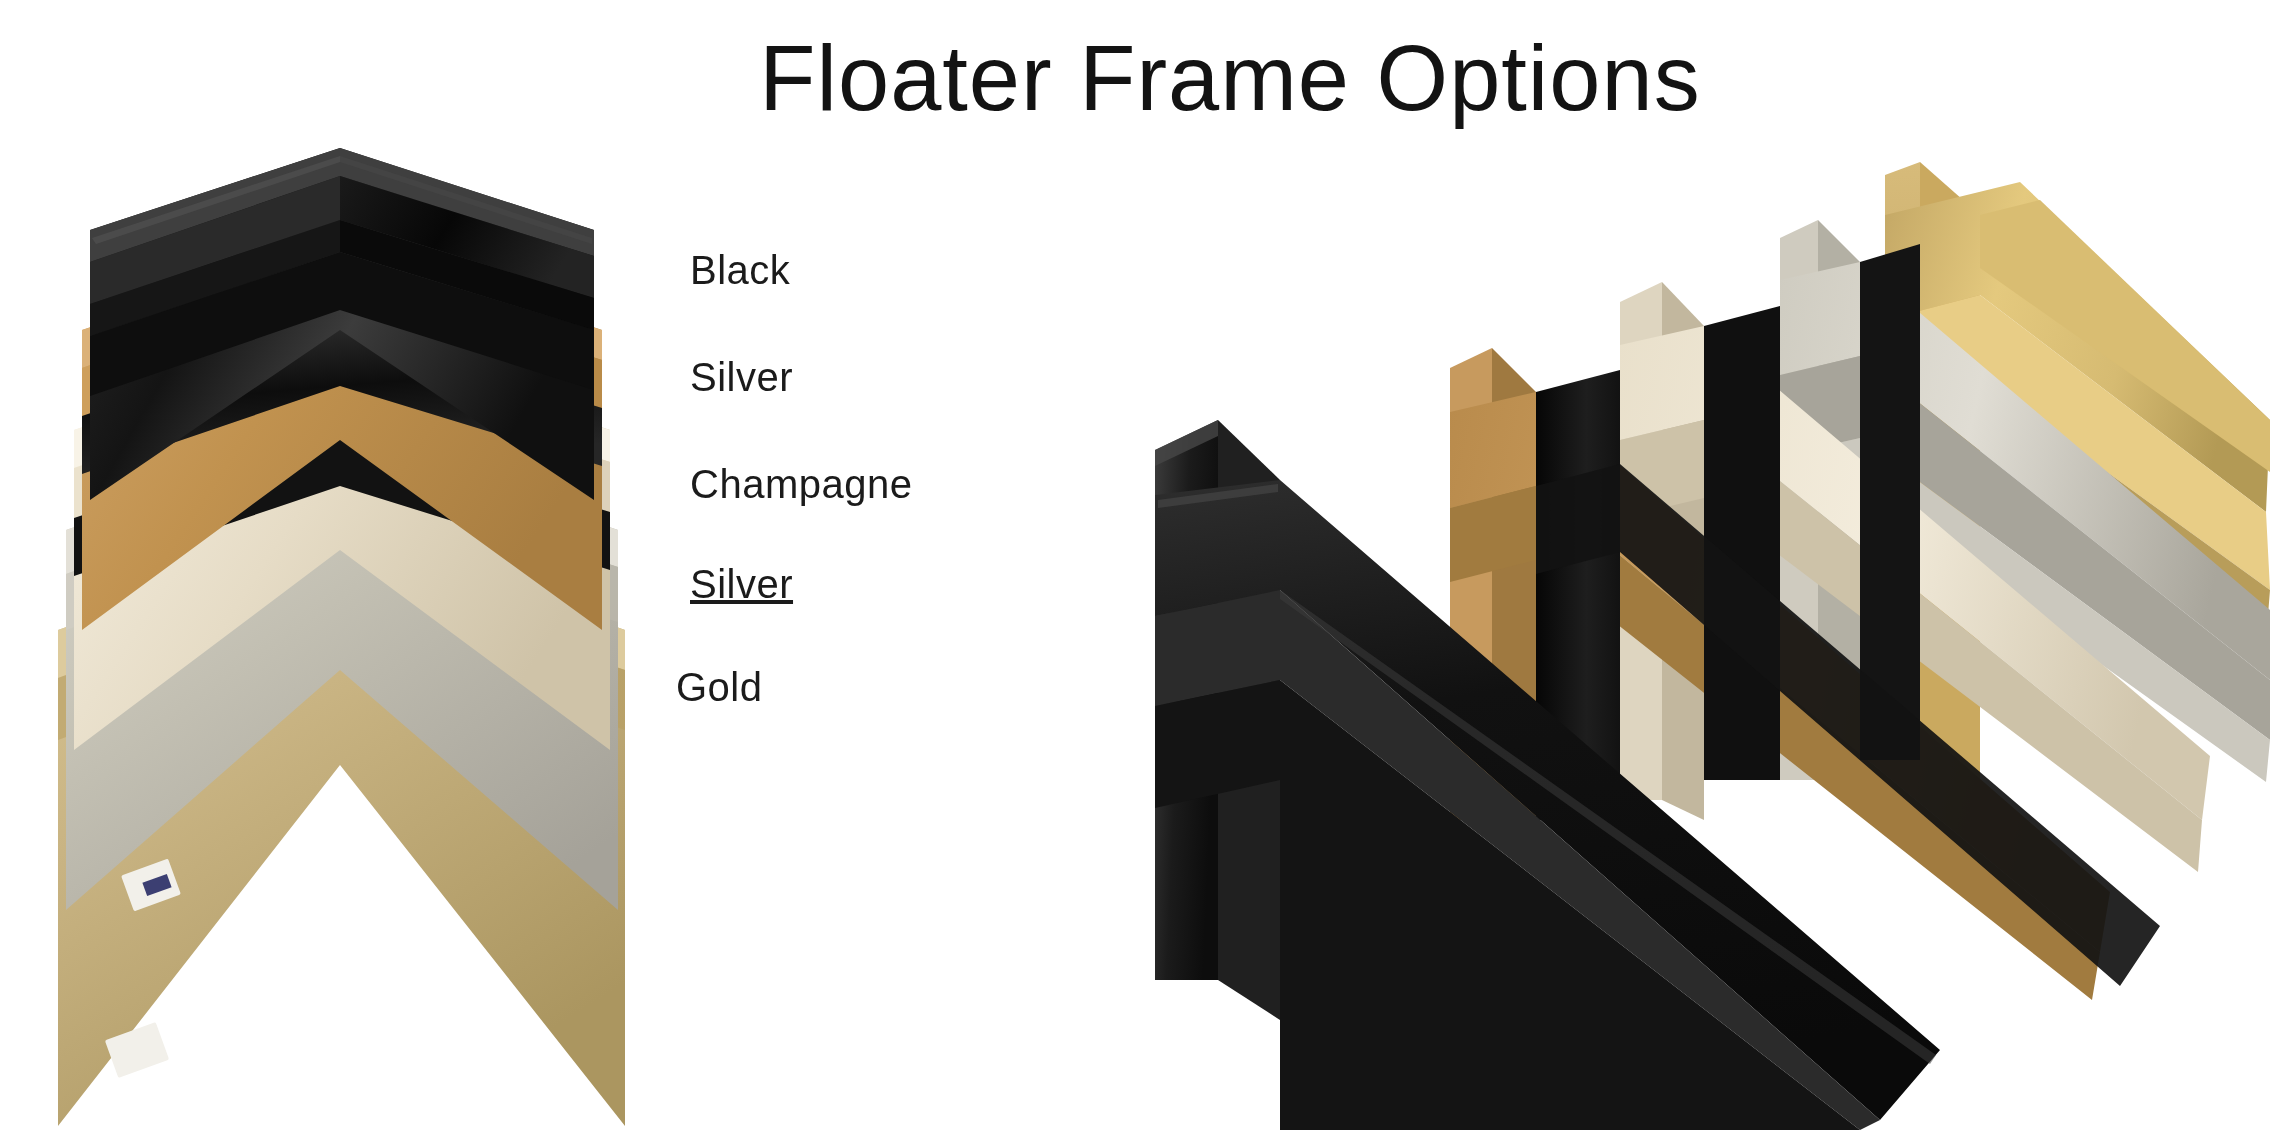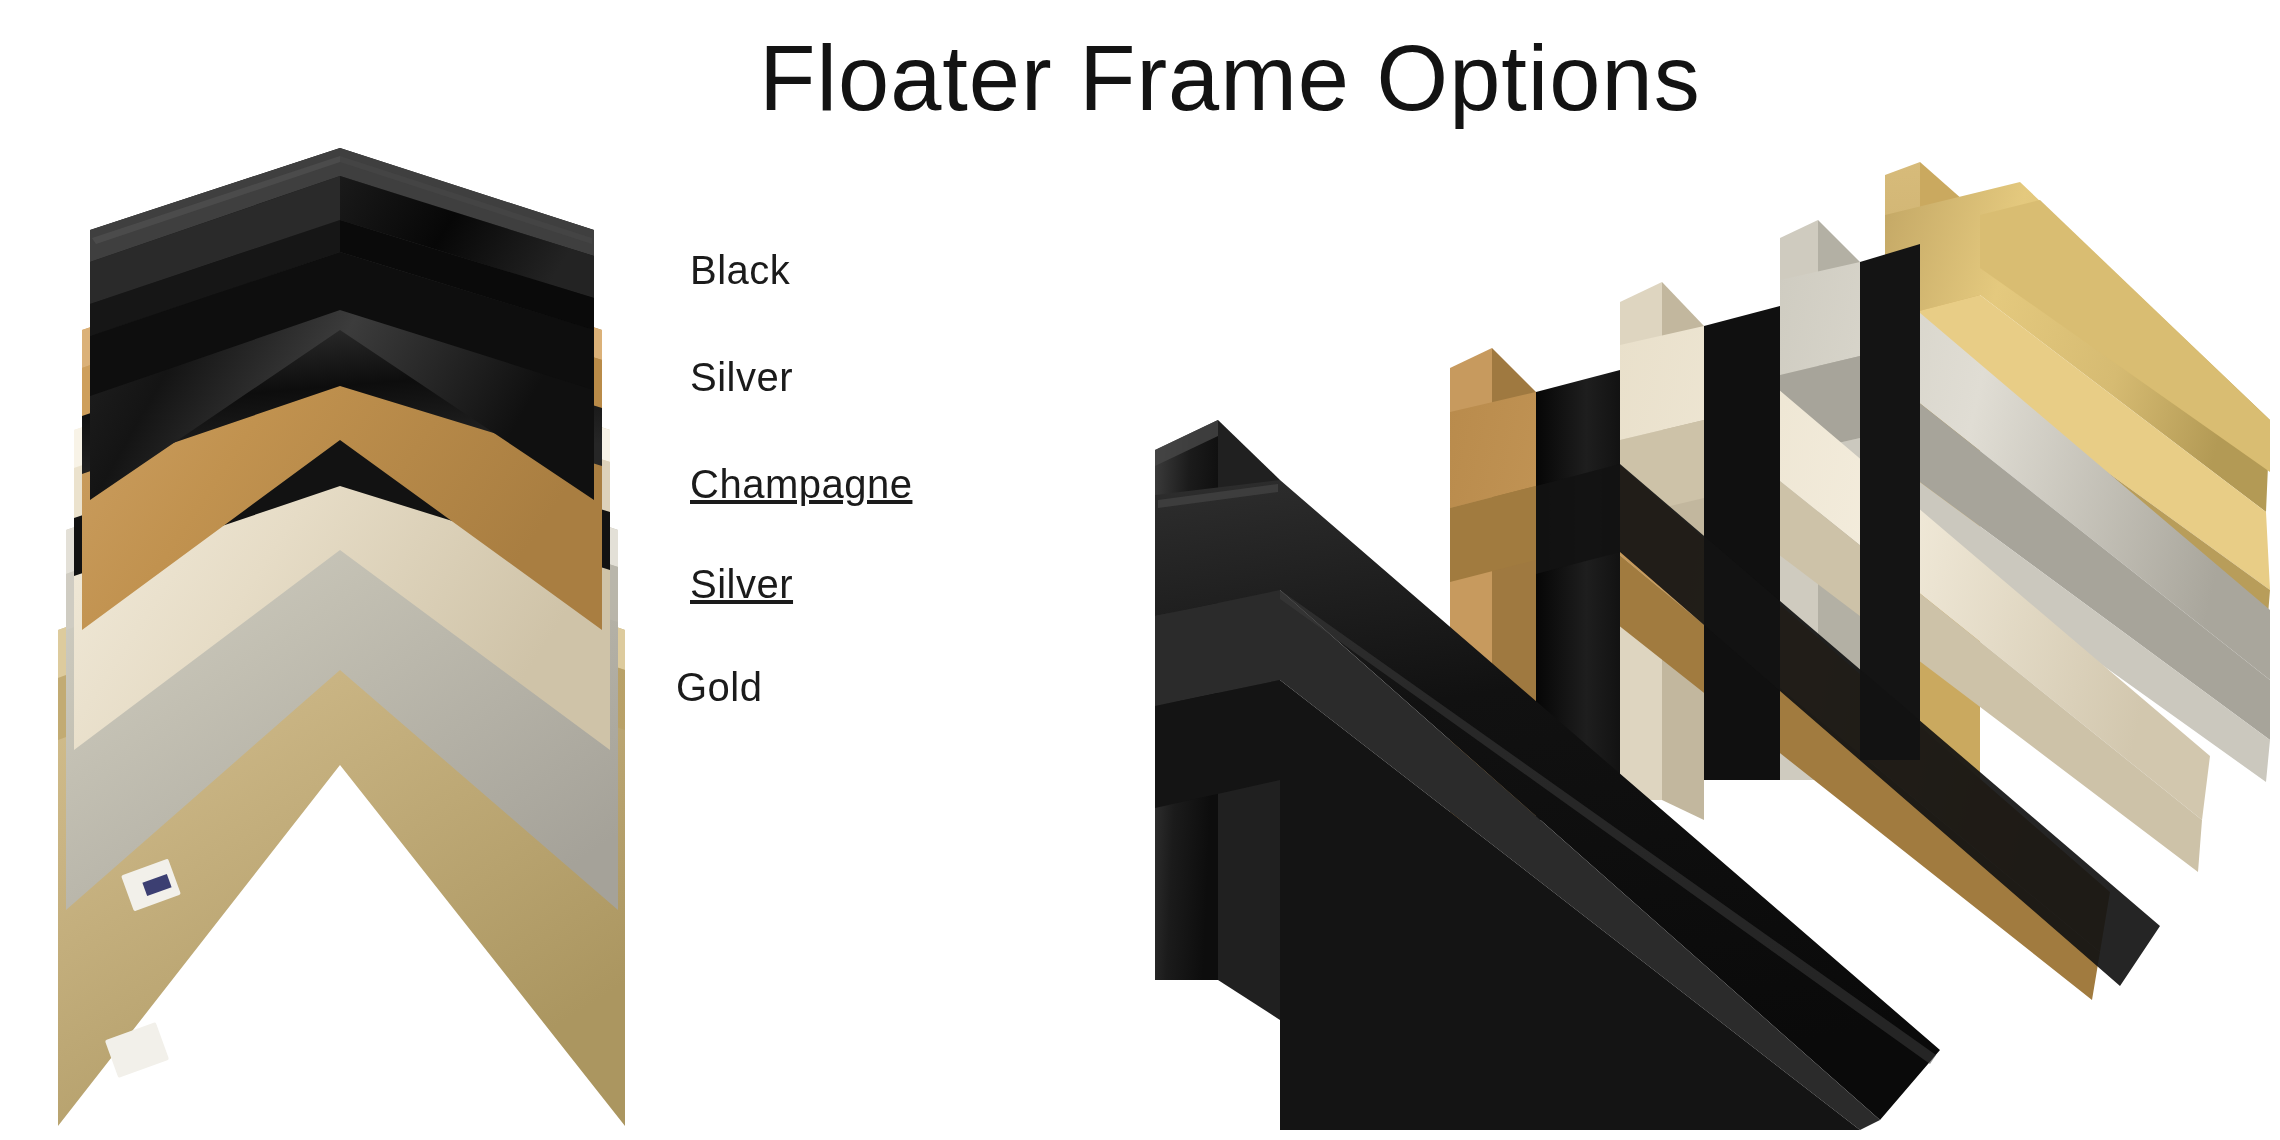--- a/index.html
+++ b/index.html
@@ -18,21 +18,21 @@
   #left-photo{left:40px; top:30px; width:680px; height:1110px;}
   #right-photo{left:980px; top:120px; width:1290px; height:1010px;}
 
   .swatch-label{
     position:absolute; font-size:40px; color:#1b1b1b;
     font-family:"Liberation Sans",sans-serif; font-weight:400;
     white-space:nowrap; letter-spacing:.5px;
   }
   #label-black{left:690px; top:248px;}
   #label-bronze{left:690px; top:355px;}
-  #label-champagne{left:690px; top:462px;text-decoration:underline;}
+  #label-champagne{left:690px; top:462px;}
   #label-silver{left:690px; top:562px;text-decoration:underline;}
   #label-gold{left:676px; top:665px;}
 </style>
 </head>
 <body>
 
 <div id="stage">
 
   <div id="page-title">Floater Frame Options</div>
 

